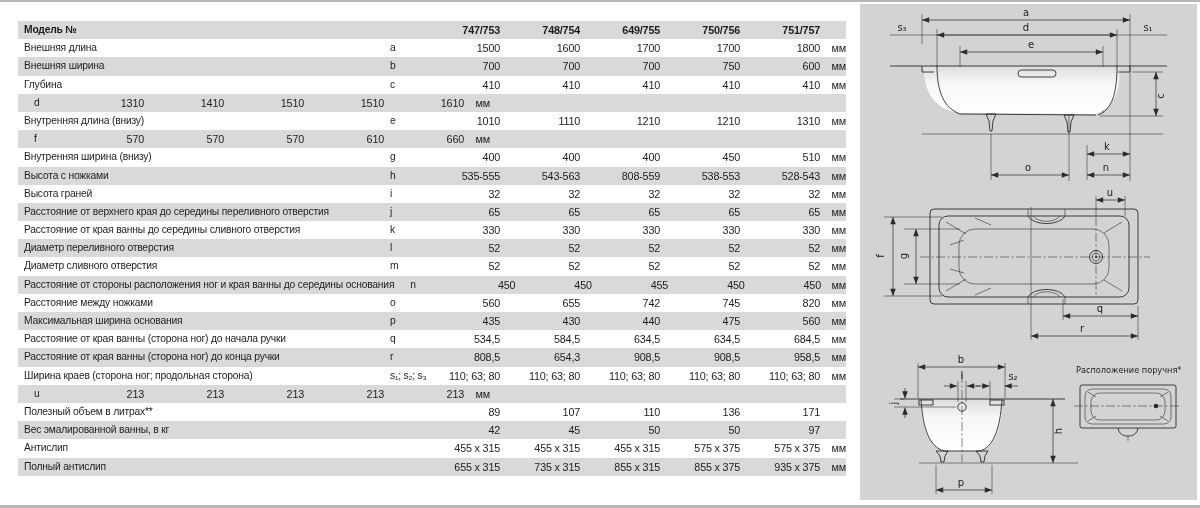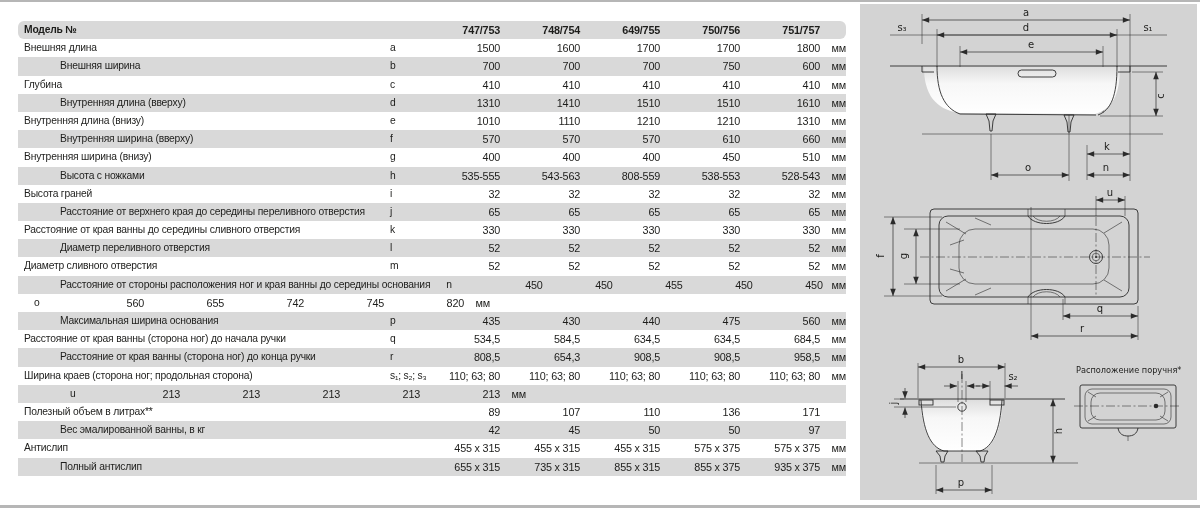--- a/index.html
+++ b/index.html
@@ -5,22 +5,22 @@
   html,body{margin:0;padding:0;background:#fff;}
   .page{position:relative;width:1200px;height:508px;background:#fff;overflow:hidden;
         font-family:"Liberation Sans","DejaVu Sans",sans-serif;color:var(--text,#1d1d1b);}
   .edge{position:absolute;left:0;right:0;background:#b6b6b6;}
   .edge.top{top:0;height:2px;}
   .edge.bottom{top:505px;height:3px;}
 
   
   .spec-table{position:absolute;left:18px;top:21px;width:828px;}
   .row{display:flex;height:18.2px;line-height:18.2px;font-size:10.8px;letter-spacing:-0.2px;}
-  .row.stripe{background:var(--stripe,#d9d9d9);padding-left:36px;}
-  .row.header{background:var(--stripe,#d9d9d9);font-weight:bold;border-radius:6px;}
+  .row.stripe{background:var(--stripe,#d9d9d9);}
+  .row.header{background:var(--stripe,#d9d9d9);font-weight:bold;}
   .row.bold{font-weight:normal;}
   .c-label{flex:1 1 auto;padding-left:6px;white-space:nowrap;overflow:visible;font-size:10.3px;}
   .c-letter{width:30px;padding-left:16px;white-space:nowrap;font-size:10.3px;}
   .c-val{width:80px;text-align:right;white-space:nowrap;}
   .c-unit{width:22px;padding-left:4px;text-align:right;white-space:nowrap;}
 
   
   .diagram-panel{position:absolute;left:860px;top:4px;width:337px;height:496px;
                  background:var(--panel,#d3d3d3);}
   .diagram-panel svg{display:block;}
@@ -74,41 +74,39 @@
           <div class="c-label">Глубина</div>
           <div class="c-letter">c</div>
           <div class="c-val">410</div>
           <div class="c-val">410</div>
           <div class="c-val">410</div>
           <div class="c-val">410</div>
           <div class="c-val">410</div>
           <div class="c-unit">мм</div>
         </div>
         <div class="row stripe">
-          <div class="c-label">Внутренняя длина (вверху)</div>
           <div class="c-letter">d</div>
           <div class="c-val">1310</div>
           <div class="c-val">1410</div>
           <div class="c-val">1510</div>
           <div class="c-val">1510</div>
           <div class="c-val">1610</div>
           <div class="c-unit">мм</div>
         </div>
         <div class="row bold">
           <div class="c-label">Внутренняя длина (внизу)</div>
           <div class="c-letter">e</div>
           <div class="c-val">1010</div>
           <div class="c-val">1110</div>
           <div class="c-val">1210</div>
           <div class="c-val">1210</div>
           <div class="c-val">1310</div>
           <div class="c-unit">мм</div>
         </div>
         <div class="row stripe">
-          <div class="c-label">Внутренняя ширина (вверху)</div>
           <div class="c-letter">f</div>
           <div class="c-val">570</div>
           <div class="c-val">570</div>
           <div class="c-val">570</div>
           <div class="c-val">610</div>
           <div class="c-val">660</div>
           <div class="c-unit">мм</div>
         </div>
         <div class="row">
           <div class="c-label">Внутренняя ширина (внизу)</div>
@@ -184,20 +182,21 @@
           <div class="c-label">Расстояние от стороны расположения ног и края ванны до середины основания</div>
           <div class="c-letter">n</div>
           <div class="c-val">450</div>
           <div class="c-val">450</div>
           <div class="c-val">455</div>
           <div class="c-val">450</div>
           <div class="c-val">450</div>
           <div class="c-unit">мм</div>
         </div>
         <div class="row">
+          <div class="c-label">Расстояние между ножками</div>
           <div class="c-letter">o</div>
           <div class="c-val">560</div>
           <div class="c-val">655</div>
           <div class="c-val">742</div>
           <div class="c-val">745</div>
           <div class="c-val">820</div>
           <div class="c-unit">мм</div>
         </div>
         <div class="row stripe">
           <div class="c-label">Максимальная ширина основания</div>

